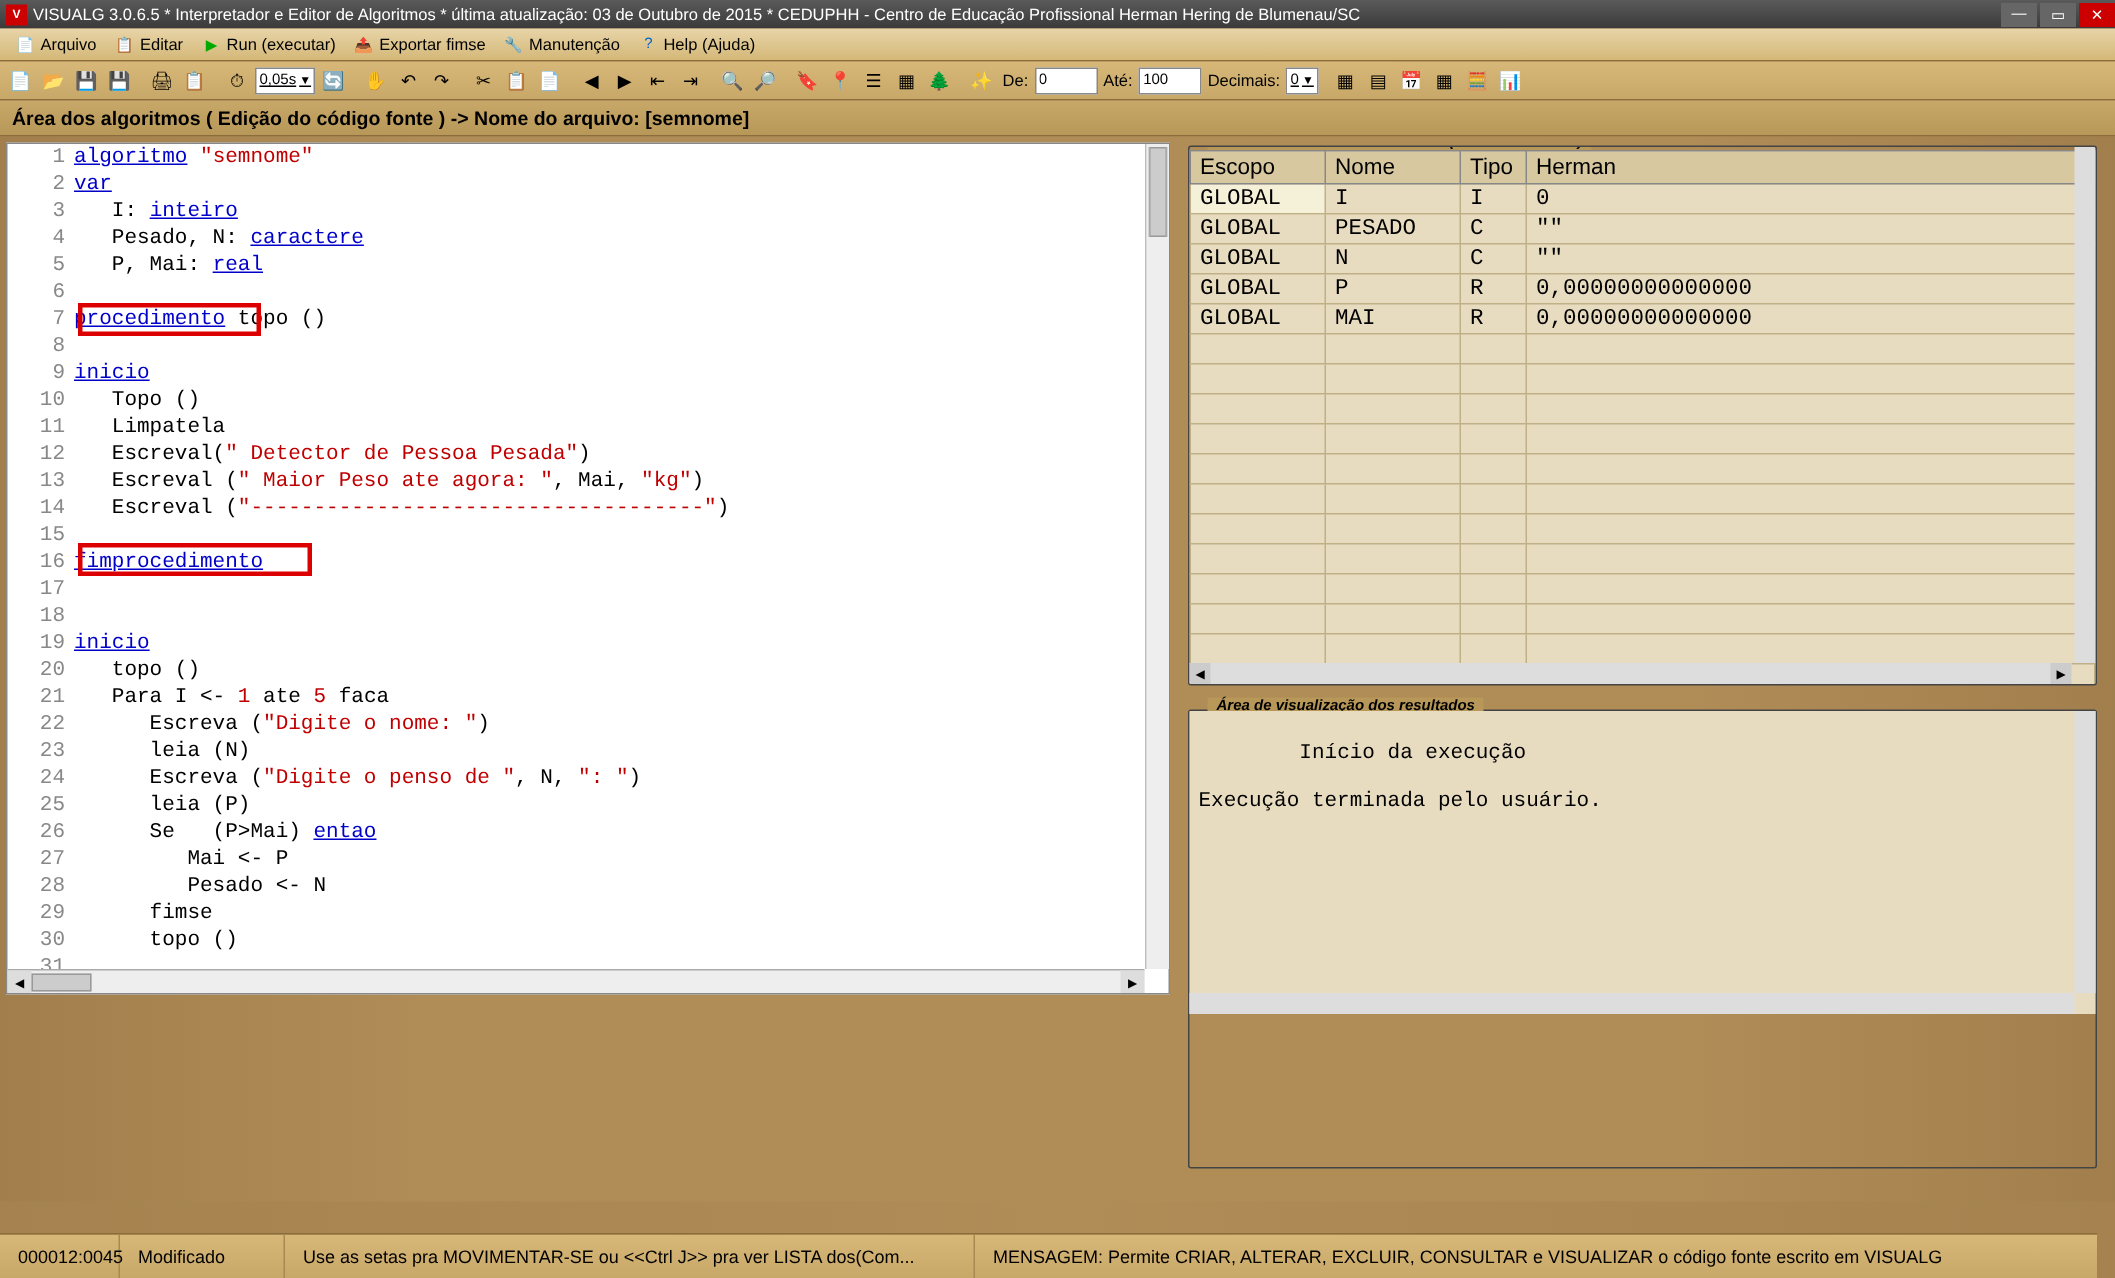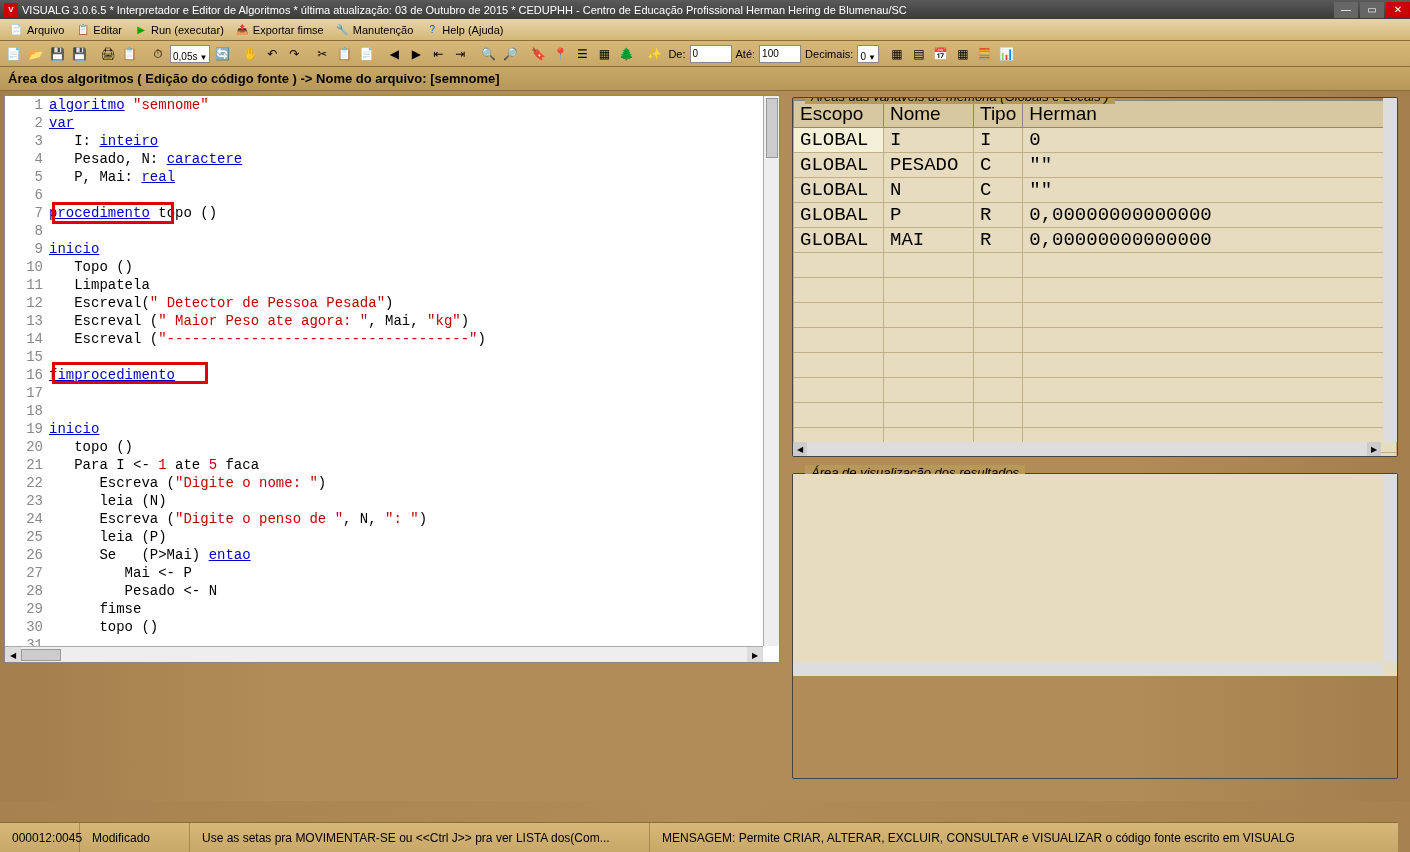--- a/index.html
+++ b/index.html
@@ -42,21 +42,21 @@
   display: flex;
   align-items: center;
   padding-left: 4px;
   border-bottom: 1px solid #8a6d3b;
   gap: 2px;
 }
 .tb-btn { width: 20px; height: 20px; display: flex; align-items: center; justify-content: center; cursor: pointer; font-size: 12px; border: 1px solid transparent; }
 .tb-sep { width: 4px; height: 20px; }
 .tb-input { width: 42px; height: 18px; font-size: 10px; border: 1px solid #888; background: #fff; padding: 0 2px; }
 .tb-label { font-size: 11px; padding: 0 2px; color: #000; }
-.tb-combo { border: 1px solid #888; background: #fff; height: 18px; font-size: 10px; display: flex; align-items: flex-end; padding: 0 2px; }
+.tb-combo { border: 1px solid #888; background: #fff; height: 18px; font-size: 10px; display: flex; align-items: center; padding: 0 2px; text-decoration: underline; }
 .tb-combo .arrow { margin-left: 2px; font-size: 8px; }
 .area-label {
   background: linear-gradient(#c8a868, #b89858);
   padding: 4px 8px;
   font-weight: bold;
   font-size: 13px;
   color: #000;
   border-bottom: 1px solid #8a6d3b;
 }
 .main-content {
@@ -92,22 +92,22 @@
 .highlight-box { border: 3px solid #d00; position: absolute; pointer-events: none; z-index: 10; }
 .hb1 { left: 47px; top: 106px; width: 122px; height: 22px; }
 .hb2 { left: 47px; top: 266px; width: 156px; height: 22px; }
 .hscroll { position: absolute; bottom: 0; left: 0; right: 16px; height: 16px; background: #eee; border-top: 1px solid #aaa; }
 .hscroll .thumb { position: absolute; left: 16px; top: 2px; width: 40px; height: 12px; background: #ccc; border: 1px solid #999; }
 .hscroll .arr { position: absolute; top: 0; width: 16px; height: 16px; background: #ddd; display: flex; align-items: center; justify-content: center; font-size: 8px; }
 .vscroll { position: absolute; right: 0; top: 0; bottom: 16px; width: 16px; background: #eee; border-left: 1px solid #aaa; }
 .vscroll .thumb { position: absolute; top: 2px; left: 2px; width: 12px; height: 60px; background: #ccc; border: 1px solid #999; }
 .right-panels { flex: 1; padding: 6px 12px; display: flex; flex-direction: column; }
 .panel-group { border: 1px solid #444; border-radius: 2px; margin-bottom: 16px; position: relative; }
-.panel-title { position: absolute; top: -9px; left: 12px; background: #b89858; padding: 0 6px; font-style: italic; font-weight: normal; font-size: 13px; color: #000; }
-.var-table { width: 100%; border-collapse: collapse; background: #e8dcc0; font-family: 'Courier New', monospace; font-size: 19px; margin-top: 2px; }
+.panel-title { position: absolute; top: -9px; left: 12px; background: #b89858; padding: 0 6px; font-style: italic; font-weight: bold; font-size: 10px; color: #000; }
+.var-table { width: 100%; border-collapse: collapse; background: #e8dcc0; font-family: 'Courier New', monospace; font-size: 15px; margin-top: 2px; }
 .var-table th { background: #d8c8a0; border: 1px solid #888; text-align: left; padding: 2px 6px; font-weight: normal; font-family: 'Segoe UI', sans-serif; }
 .var-table td { border: 1px solid #c0b088; padding: 1px 6px; height: 18px; }
 .var-table tr.first td:first-child { background: #f5f0d8; }
 .var-panel { height: 360px; position: relative; overflow: hidden; }
 .var-panel .hscroll2 { position: absolute; bottom: 0; left: 0; right: 16px; height: 14px; background: #ddd; }
 .var-panel .hscroll2 .arr { position: absolute; top: 0; width: 14px; height: 14px; background: #ccc; font-size: 8px; display: flex; align-items: center; justify-content: center; }
 .var-panel .vscroll2 { position: absolute; right: 0; top: 0; bottom: 14px; width: 14px; background: #ddd; }
 .results-panel { height: 202px; background: #e8dcc0; font-family: 'Courier New', monospace; font-size: 14px; padding: 4px 6px; white-space: pre-wrap; position: relative; }
 .results-panel .vscroll3 { position: absolute; right: 0; top: 0; bottom: 14px; width: 14px; background: #ddd; }
 .results-panel .hscroll3 { position: absolute; bottom: 0; left: 0; right: 14px; height: 14px; background: #ddd; }
@@ -357,20 +357,23 @@
       <div class="hscroll2">
         <span class="arr" style="left:0">◀</span>
         <span class="arr" style="right:0">▶</span>
       </div>
       <div class="vscroll2"></div>
     </div>
 
     <div class="panel-group" style="flex:1">
       <span class="panel-title">Área de visualização dos resultados</span>
       <div class="results-panel">
+        <span style="white-space:pre">Início da execução
+
+Execução terminada pelo usuário.</span>
         <div class="vscroll3"></div>
         <div class="hscroll3"></div>
       </div>
     </div>
   </div>
 </div>
 
 <div class="status-bar">
   <div class="status-cell" style="width:80px">000012:0045</div>
   <div class="status-cell" style="width:110px">Modificado</div>

